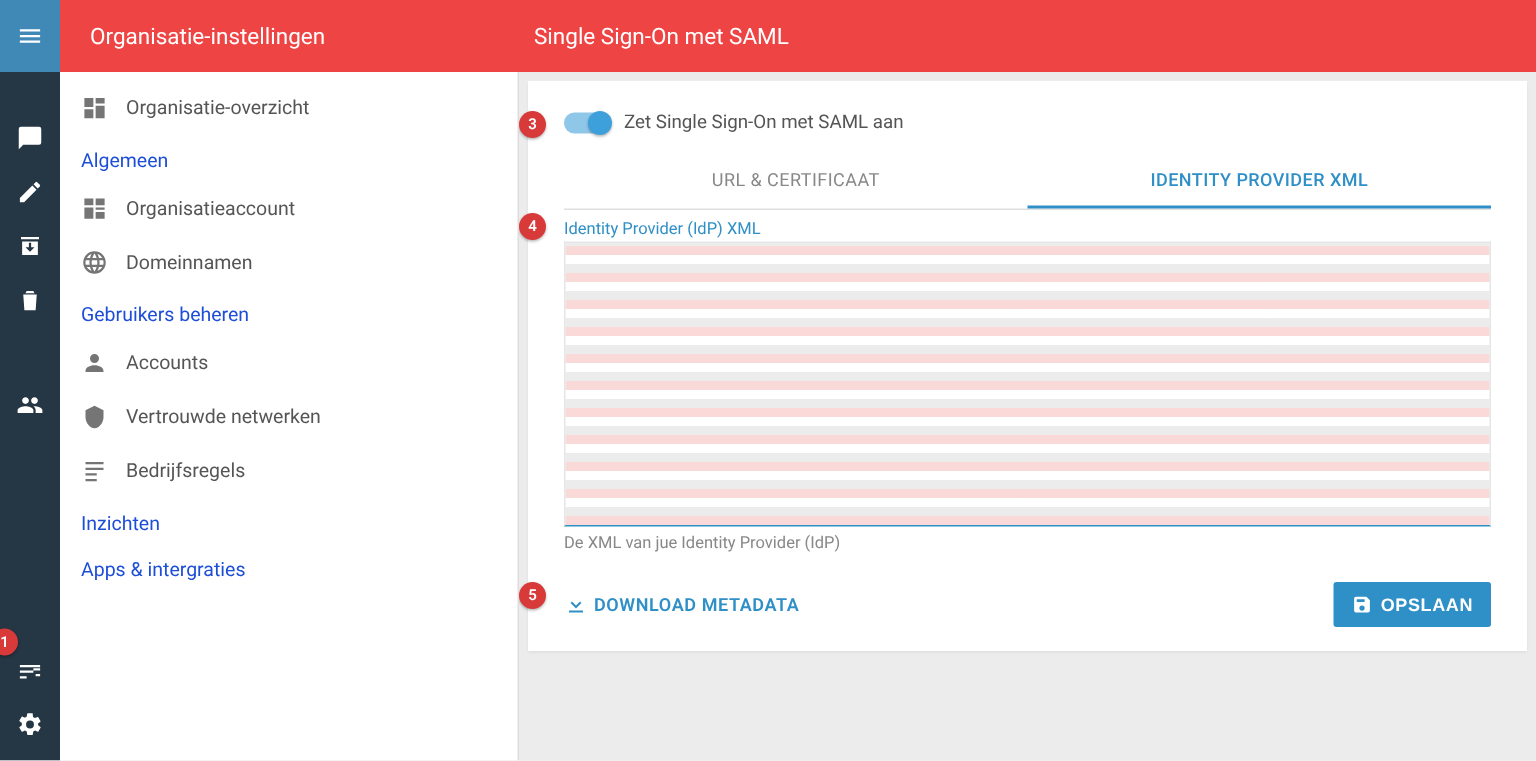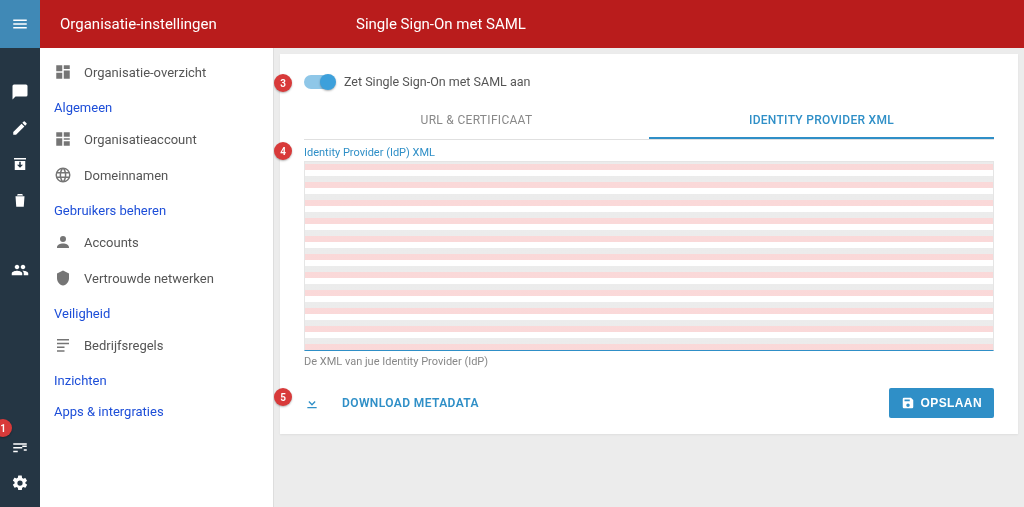--- a/index.html
+++ b/index.html
@@ -40,34 +40,34 @@
     justify-content: center;
     color: #f0f0f0;
     cursor: pointer;
     position: relative;
   }
   .rail svg { width: 18px; height: 18px; fill: #fff; }
 
   
   .header {
     height: 48px;
-    background: #b91c1c;
+    background: #ef4444;
     color: #fff;
     display: flex;
     align-items: center;
     padding: 0 16px;
     font-size: 15px;
   }
   .header .h-left { width: 280px; padding-left:4px; font-weight: 400;}
   .header .h-right { flex: 1; text-align: left; padding-left: 20px;}
 
   
   .cols { display: flex; height: calc(100% - 48px); }
   .sidebar {
-    width: 234px;
+    width: 306px;
     background: #fff;
     border-right: 1px solid #ddd;
     overflow-y: auto;
     padding-top: 6px;
   }
   .sidebar::-webkit-scrollbar{width:10px}
   .sidebar::-webkit-scrollbar-thumb{background:#bcbcbc}
   .sidebar::-webkit-scrollbar-track{background:#e9e9e9}
 
   .side-group-title {
@@ -137,21 +137,21 @@
     filter: blur(.4px);
   }
   .hint{ font-size:11px; color:#888; margin-top:4px;}
 
   .card-footer{
     display:flex; align-items:center; justify-content:space-between;
     margin-top:20px; position:relative;
   }
   .download-link{
     color:#2f8fc7; font-weight:600; font-size:12px; letter-spacing:.4px;
-    display:flex; align-items:center; gap:22px; cursor:pointer;
+    display:flex; align-items:center; gap:4px; cursor:pointer;
   }
   .download-link svg{ width:16px; height:16px; fill:#2f8fc7;}
   .save-btn{
     background:#2f8fc7; color:#fff; border:none; padding:8px 12px;
     font-size:12px; font-weight:600; letter-spacing:.4px; display:flex;
     align-items:center; gap:6px; cursor:pointer; border-radius:2px;
   }
   .save-btn svg{ width:14px; height:14px; fill:#fff;}
 
   .num-badge{
@@ -249,21 +249,20 @@
               <path d="M12 12a4 4 0 1 0-4-4 4 4 0 0 0 4 4zm0 2c-4 0-8 2-8 5v1h16v-1c0-3-4-5-8-5z"></path>
             </svg>
           <span>Accounts</span>
         </div>
         <div class="side-item">
           <svg viewBox="0 0 24 24">
               <path d="M12 2l8 4v6c0 5-3.5 9.7-8 10-4.5-.3-8-5-8-10V6z"></path>
             </svg>
           <span>Vertrouwde netwerken</span>
         </div>
-        <div class="side-group-title">Veiligheid</div>
         <div class="side-item">
           <svg viewBox="0 0 24 24">
               <path d="M4 4h16v2H4zm0 5h16v2H4zm0 5h10v2H4zm0 5h10v2H4z"></path>
             </svg>
           <span>Bedrijfsregels</span>
         </div>
         <div class="side-group-title">Inzichten</div>
         <div class="side-group-title">Apps &amp; intergraties</div>
 
       </div>

